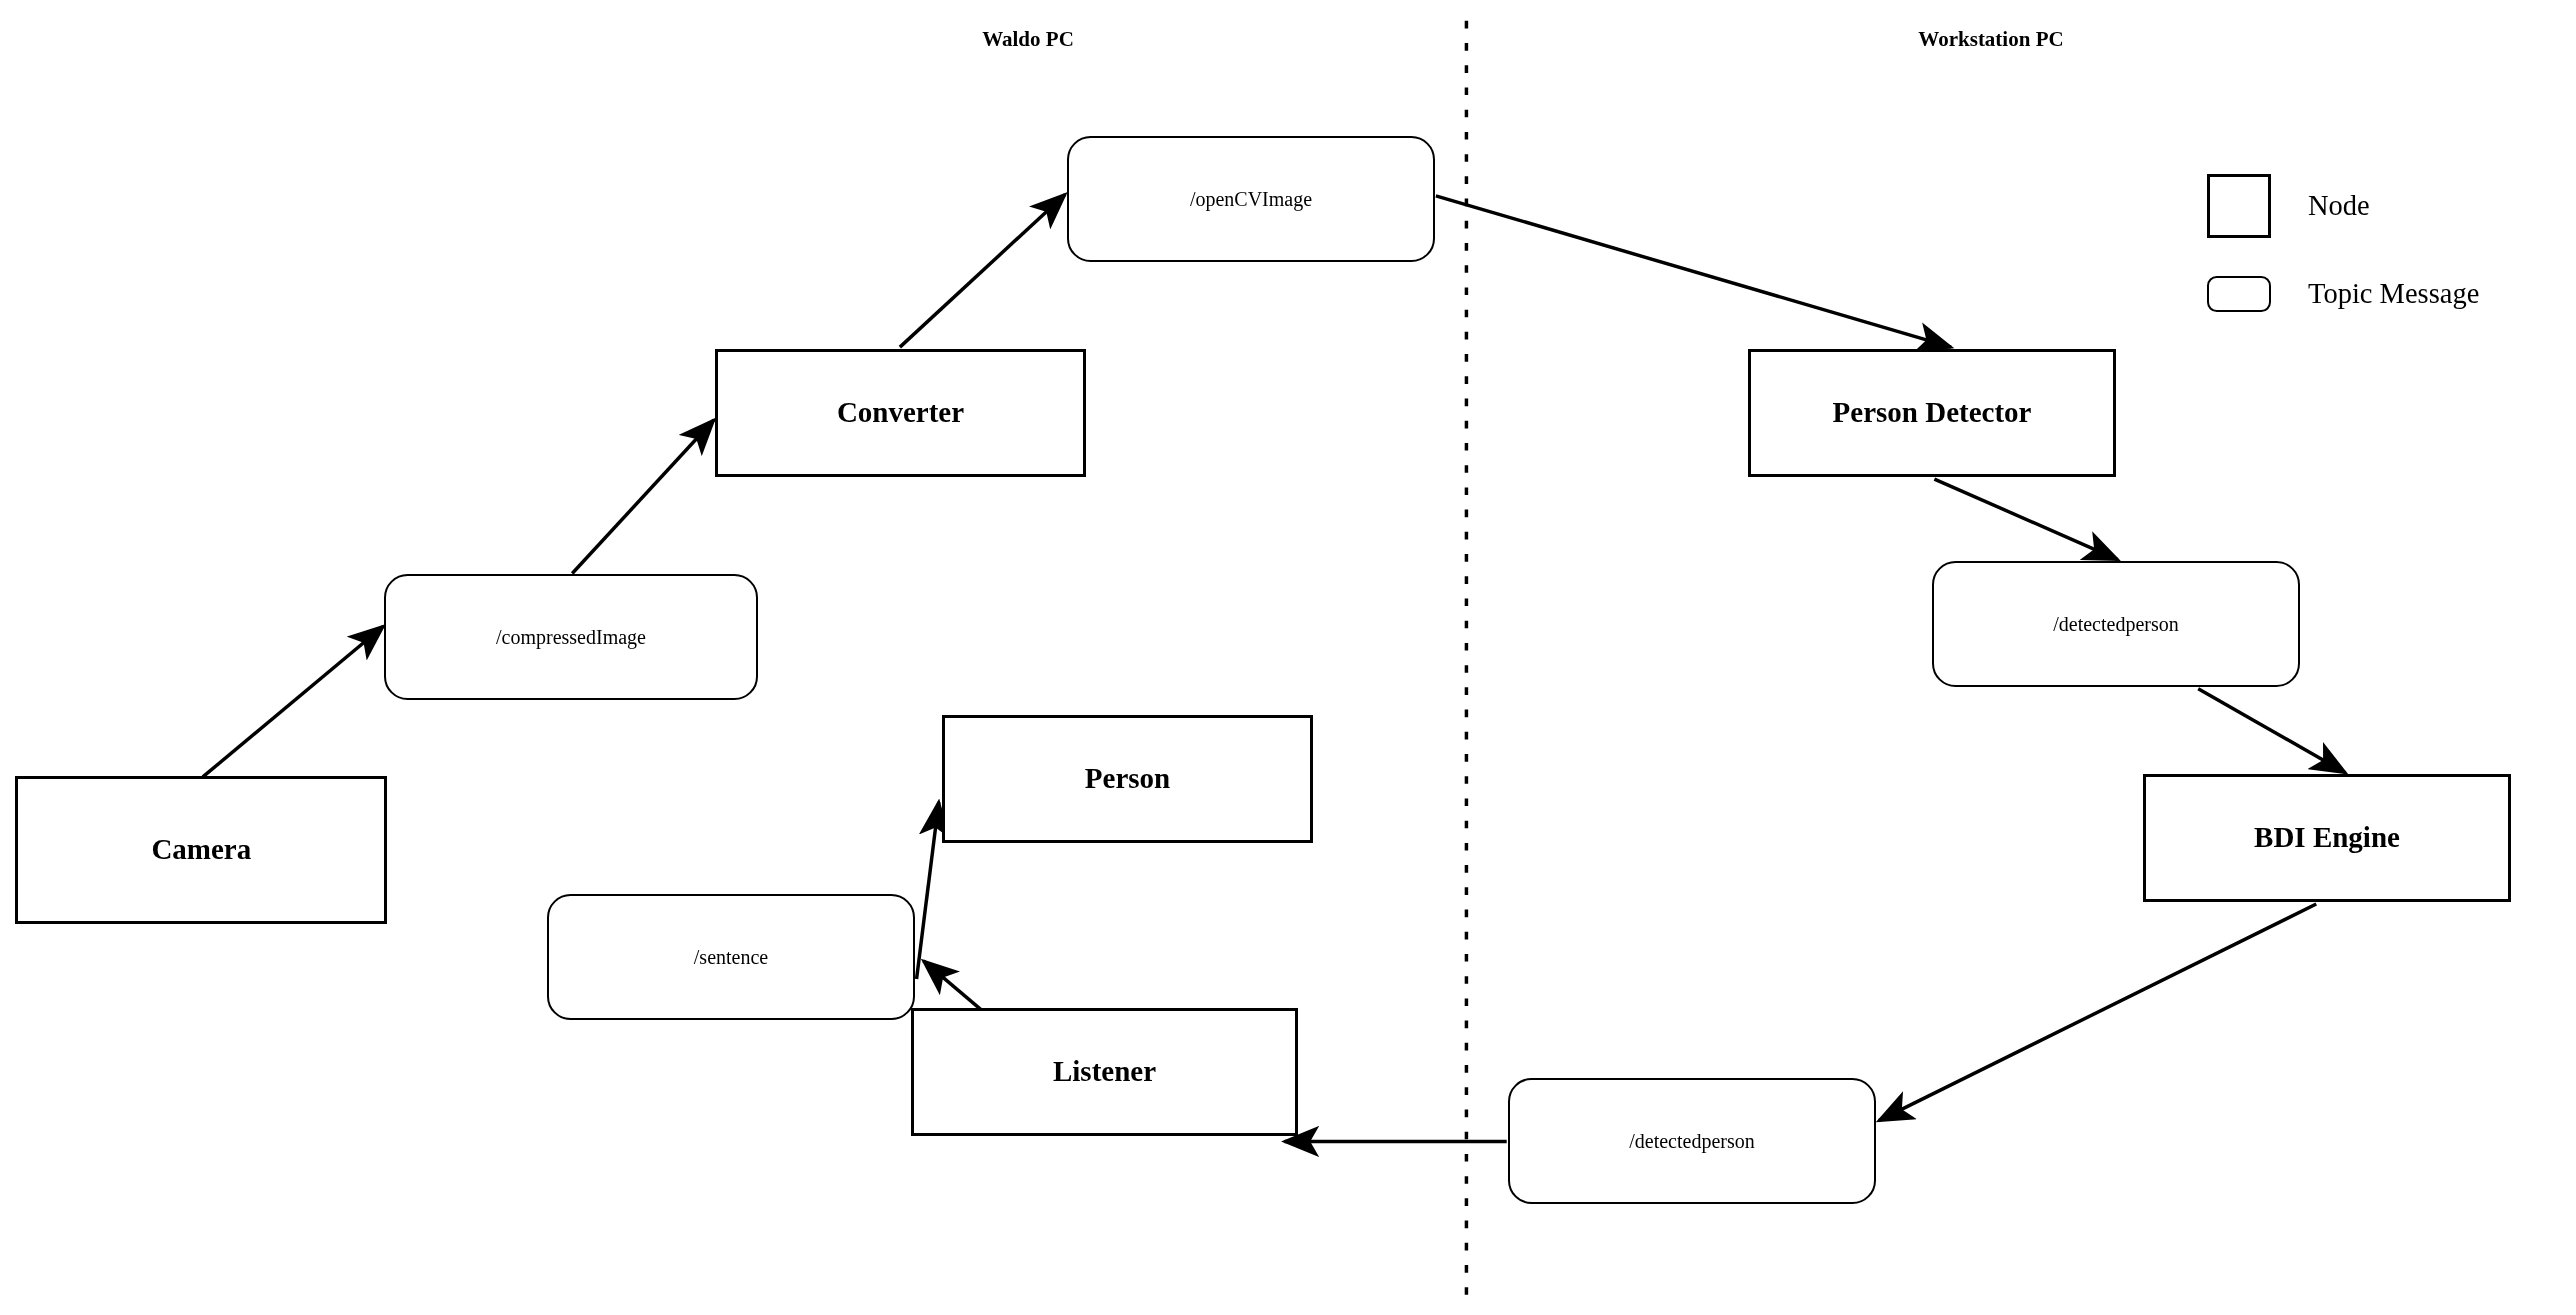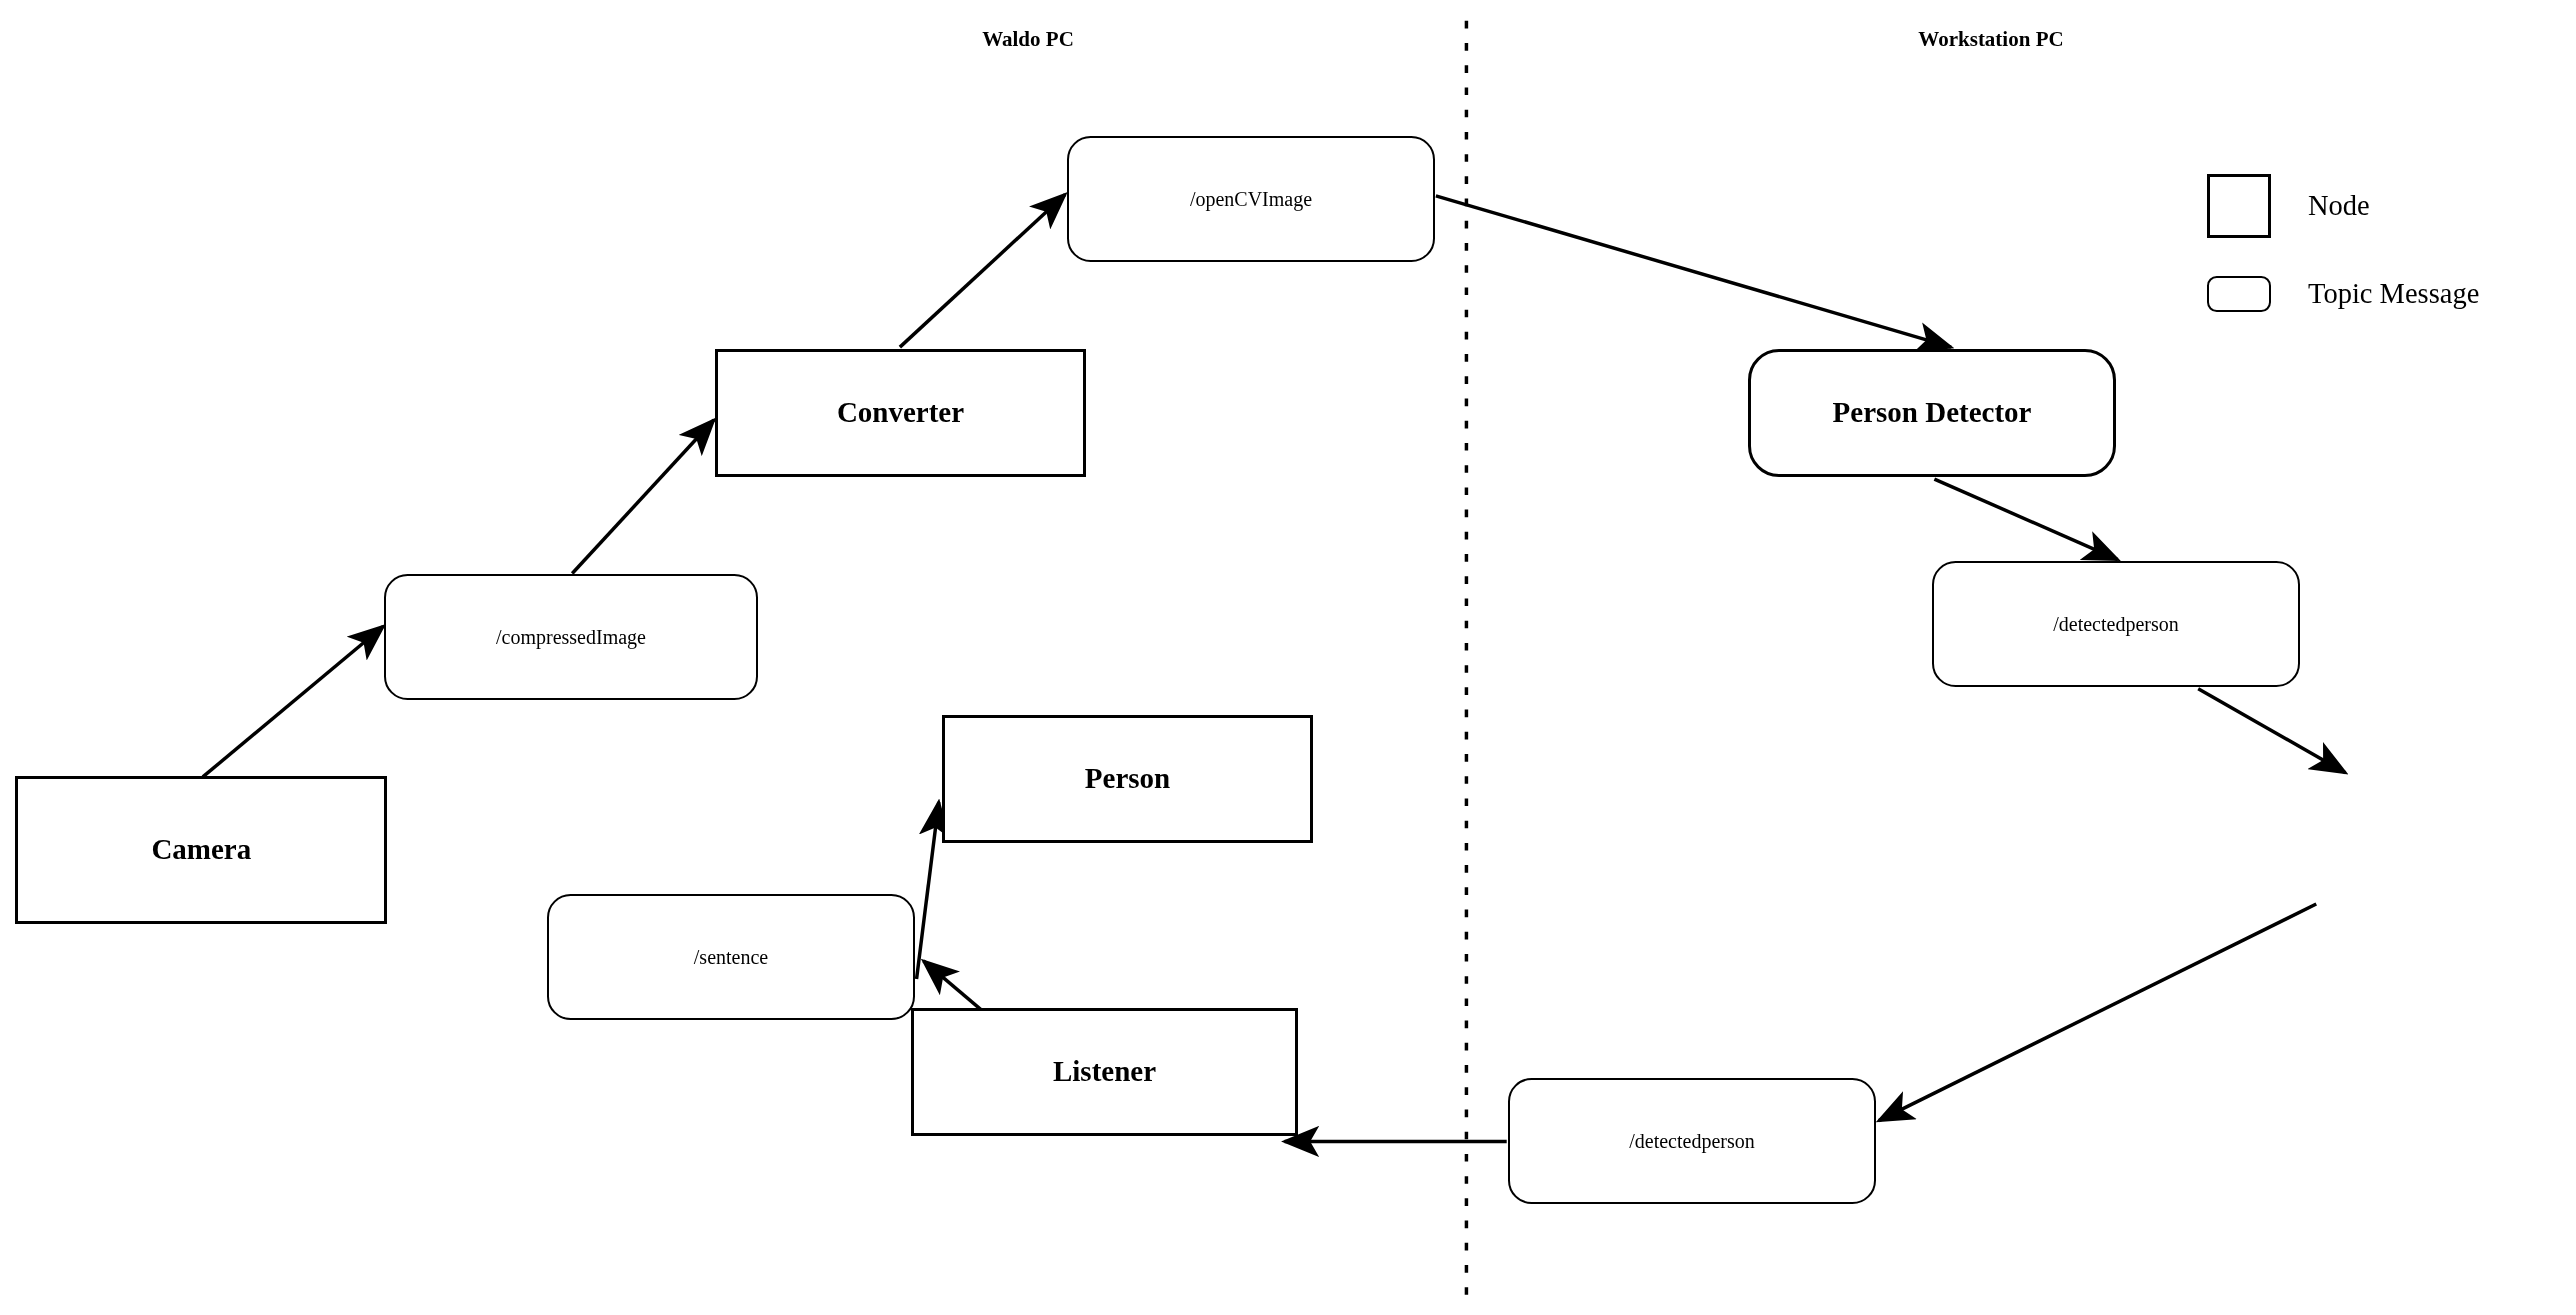--- a/index.html
+++ b/index.html
@@ -128,28 +128,31 @@
   </div>
 
   <div class="box topic" style="left:384px; top:574px; width:374px; height:126px;">
     <span class="label">/compressedImage</span>
   </div>
 
   <div class="box topic" style="left:1067px; top:136px; width:368px; height:126px;">
     <span class="label">/openCVImage</span>
   </div>
 
-  <div class="box node" style="left:1748px; top:349px; width:368px; height:128px;border-radius:31px;">
+  <div class="box node" style="left:1748px; top:349px; width:368px; height:128px;">
     <span class="label">Person Detector</span>
   </div>
 
   <div class="box topic" style="left:1932px; top:561px; width:368px; height:126px;">
     <span class="label">/detectedperson</span>
   </div>
 
+  <div class="box node" style="left:2143px; top:774px; width:368px; height:128px;">
+    <span class="label">BDI Engine</span>
+  </div>
 
   <div class="box topic" style="left:1508px; top:1078px; width:368px; height:126px;">
     <span class="label">/detectedperson</span>
   </div>
 
   <div class="box node" style="left:911px; top:1008px; width:387px; height:128px;">
     <span class="label">Listener</span>
   </div>
 
   <div class="box topic" style="left:547px; top:894px; width:368px; height:126px;">

